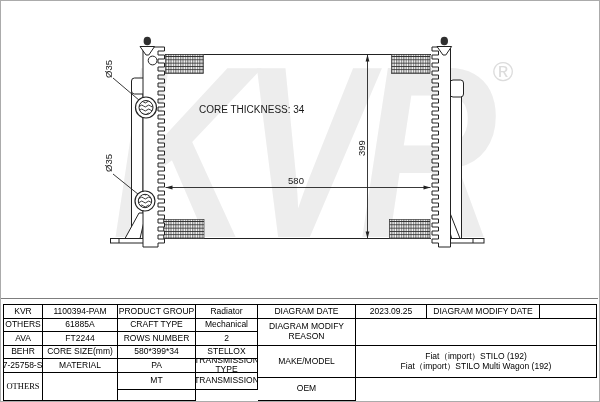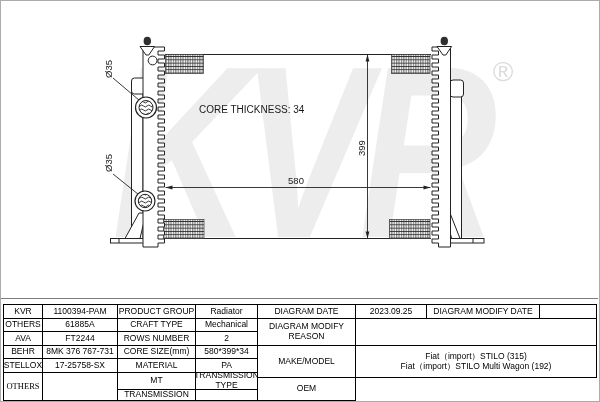--- a/index.html
+++ b/index.html
@@ -123,49 +123,48 @@
     <div class="c">61885A</div>
     <div class="c">CRAFT TYPE</div>
     <div class="c">Mechanical</div>
 
     <div class="c">AVA</div>
     <div class="c">FT2244</div>
     <div class="c">ROWS NUMBER</div>
     <div class="c">2</div>
 
     <div class="c">BEHR</div>
-    <div class="c">8MK 376 767-731</div>
     <div class="c">CORE SIZE(mm)</div>
     <div class="c">580*399*34</div>
 
     <div class="c">STELLOX</div>
     <div class="c">17-25758-SX</div>
     <div class="c">MATERIAL</div>
     <div class="c">PA</div>
 
     <div class="c rspan2">OTHERS</div>
     <div class="c rspan2"></div>
+    <div class="c wrap">TRANSMISSION TYPE</div>
     <div class="c">MT</div>
-    <div class="c wrap">TRANSMISSION TYPE</div>
     <div class="c">TRANSMISSION</div>
     <div class="c"></div>
   </div>
 
   <div class="rgrid">
     <div class="c">DIAGRAM DATE</div>
     <div class="c">2023.09.25</div>
     <div class="c">DIAGRAM MODIFY DATE</div>
     <div class="c"></div>
 
     <div class="c wrap">DIAGRAM MODIFY REASON</div>
     <div class="c span3"></div>
 
     <div class="c">MAKE/MODEL</div>
     <div class="c span3">
-      <div class="mm-line">Fiat（import）STILO (315)</div>
+      <div class="mm-line">Fiat（import）STILO (192)</div>
       <div class="mm-line">Fiat（import）STILO Multi Wagon (192)</div>
     </div>
 
     <div class="c">OEM</div>
   </div>
 </div>
 
 <div class="separator"></div>
 <div class="frame"></div>
 

